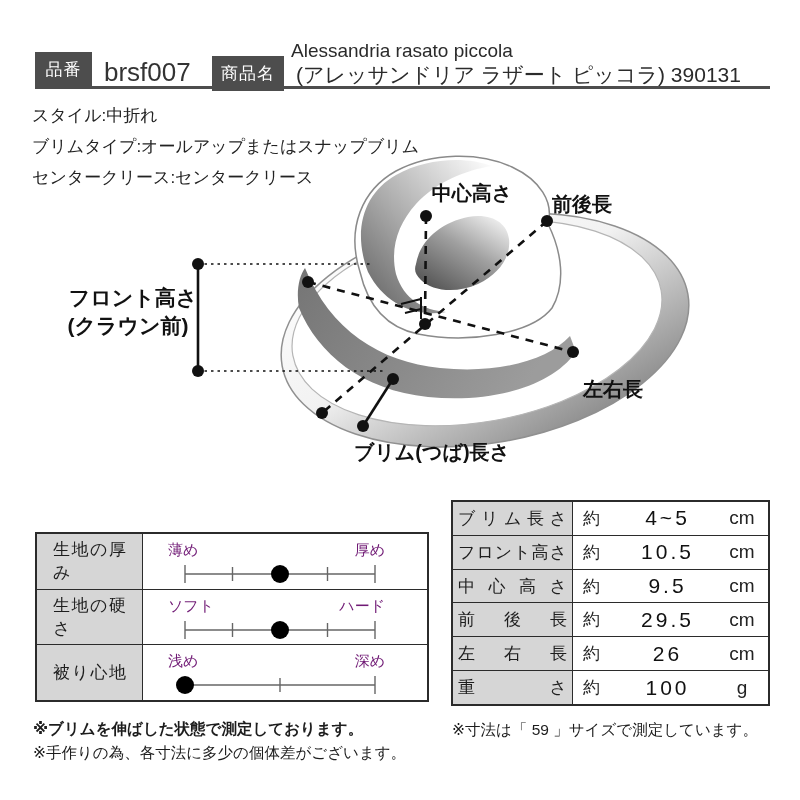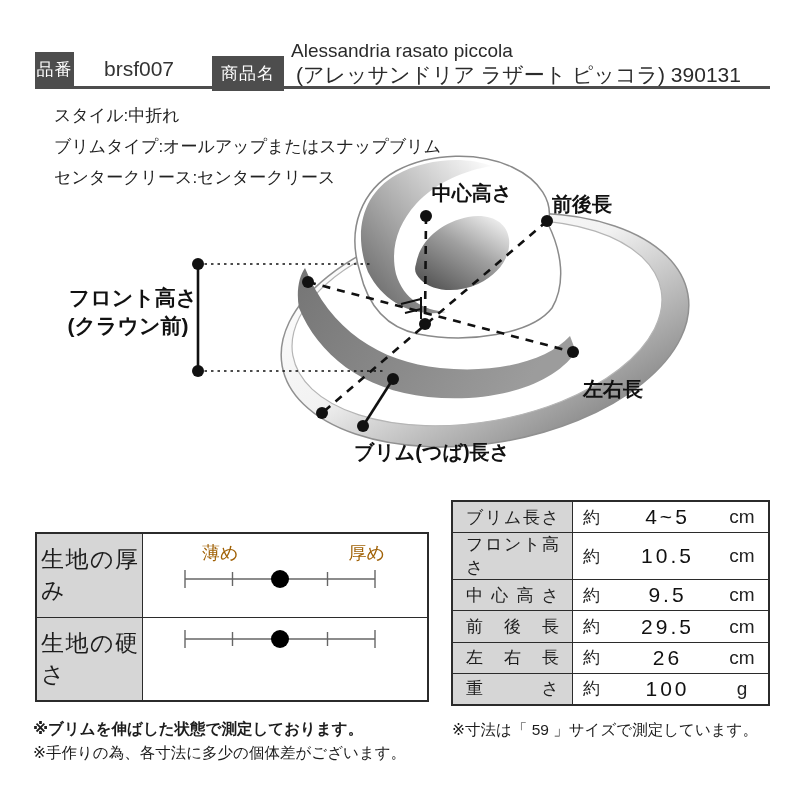--- a/index.html
+++ b/index.html
@@ -3,63 +3,63 @@
 <meta charset="utf-8">
 <style>
   html,body{margin:0;padding:0;background:#ffffff;}
   body{width:800px;height:800px;position:relative;overflow:hidden;
        font-family:"Liberation Sans","DejaVu Sans",sans-serif;color:#222;}
   .abs{position:absolute;}
 
   
   .badge{background:#4d4d4d;color:#fff;display:flex;align-items:center;justify-content:center;
          font-size:17px;letter-spacing:1px;}
-  #badge-item{left:35px;top:52px;width:39px;height:35px;}
-  #item-no{left:104px;top:57px;font-size:21px;color:#333;}
+  #badge-item{left:35px;top:52px;width:57px;height:35px;}
+  #item-no{left:104px;top:57px;font-size:26px;color:#333;}
   #badge-product{left:212px;top:56px;width:72px;height:35px;}
   #name-en{left:291px;top:40px;font-size:19px;color:#2b2b2b;}
   #name-jp{left:296px;top:61px;font-size:21px;color:#2b2b2b;}
   #header-rule{left:35px;top:86px;width:735px;height:2.5px;background:#4d4d4d;}
 
   
-  .attr-line{left:54px;font-size:17px;color:#222;}
+  .attr-line{left:32px;font-size:17px;color:#222;}
   #attr-style{top:104px;}
   #attr-brim{top:135px;}
   #attr-crown{top:166px;}
 
   
   #diagram{left:0;top:140px;width:800px;height:340px;}
   svg{overflow:visible;}
   .diag-label{font-size:20px;font-weight:bold;fill:#111;}
   .diag-label-lg{font-size:21px;font-weight:bold;fill:#111;}
 
   
   #feature-table{left:35px;top:532px;width:390px;height:166px;border:2px solid #2b2b2b;
                  display:flex;flex-direction:column;background:#fff;}
   .f-row{flex:1;display:flex;border-top:1.5px solid #2b2b2b;}
   .f-row:first-child{border-top:none;}
   .f-label{width:113px;background:#d6d6d6;border-right:1.5px solid #2b2b2b;
            display:flex;flex-direction:column;justify-content:center;}
   .f-label span{display:block;text-align:justify;text-align-last:justify;
-                padding:0 4px;font-size:23px;color:#1d1d1d;}
+                padding:0 16px;font-size:17px;color:#1d1d1d;}
   .f-scale{flex:1;padding:7px 42px 0 25px;}
-  .f-minmax{display:flex;justify-content:space-between;font-size:18px;color:#a16207;margin-left:34px;}
+  .f-minmax{display:flex;justify-content:space-between;font-size:15px;color:#701a75;}
   .f-scale svg{display:block;margin-left:7px;margin-top:1px;}
   .scale-line{stroke:#666;stroke-width:1.6;}
   .scale-tick{stroke:#666;stroke-width:1.4;}
 
   
   #size-table{left:451px;top:500px;width:315px;height:202px;border:2px solid #2b2b2b;
               display:flex;flex-direction:column;background:#fff;}
   .s-row{flex:1;display:flex;border-top:1.5px solid #2b2b2b;}
   .s-row:first-child{border-top:none;}
   .s-label{width:119px;background:#d6d6d6;border-right:1.5px solid #2b2b2b;
            display:flex;flex-direction:column;justify-content:center;}
   .s-label span{display:block;text-align:justify;text-align-last:justify;
-                padding:0 13px;font-size:17px;color:#1d1d1d;}
+                padding:0 5px;font-size:17px;color:#1d1d1d;}
   .s-value{flex:1;display:flex;align-items:center;}
   .s-prefix{width:36px;padding-left:10px;font-size:17px;}
   .s-num{flex:1;text-align:center;font-size:21px;letter-spacing:3px;color:#111;}
   .s-unit{width:52px;font-size:19px;text-align:center;}
 
   
   .note{font-size:15.5px;color:#1d1d1d;}
   #note-left-1{left:33px;top:719px;font-weight:bold;}
   #note-left-2{left:33px;top:743px;}
   #note-right{left:452px;top:720px;}
@@ -167,32 +167,53 @@
         <circle cy="13" r="9" fill="#000" cx="105"></circle>
       </svg>
     </div>
   </div>
 
   <div class="f-row">
     <div class="f-label">
       <span>生地の硬さ</span>
     </div>
     <div class="f-scale">
+      <div class="f-minmax">
+        <span>ソフト</span>
+        <span>ハード</span>
+      </div>
       <svg width="210" height="24" viewBox="0 0 210 24">
         <line class="scale-line" x1="10" y1="13" x2="200" y2="13"></line>
         <line class="scale-tick" x1="10" y1="4" x2="10" y2="22"></line>
         <line class="scale-tick" x1="57.5" y1="6" x2="57.5" y2="20"></line>
         <line class="scale-tick" x1="105" y1="6" x2="105" y2="20"></line>
         <line class="scale-tick" x1="152.5" y1="6" x2="152.5" y2="20"></line>
         <line class="scale-tick" x1="200" y1="4" x2="200" y2="22"></line>
         <circle cy="13" r="9" fill="#000" cx="105"></circle>
       </svg>
     </div>
   </div>
 
+  <div class="f-row">
+    <div class="f-label">
+      <span>被り心地</span>
+    </div>
+    <div class="f-scale">
+      <div class="f-minmax">
+        <span>浅め</span>
+        <span>深め</span>
+      </div>
+      <svg width="210" height="24" viewBox="0 0 210 24">
+        <line class="scale-line" x1="10" y1="13" x2="200" y2="13"></line>
+        <line class="scale-tick" x1="105" y1="6" x2="105" y2="20"></line>
+        <line class="scale-tick" x1="200" y1="4" x2="200" y2="22"></line>
+        <circle cy="13" r="9" fill="#000" cx="10"></circle>
+      </svg>
+    </div>
+  </div>
 </div>
 
 <div class="abs" id="size-table">
 
   <div class="s-row">
     <div class="s-label">
       <span>ブリム長さ</span>
     </div>
     <div class="s-value">
       <span class="s-prefix">約</span>

